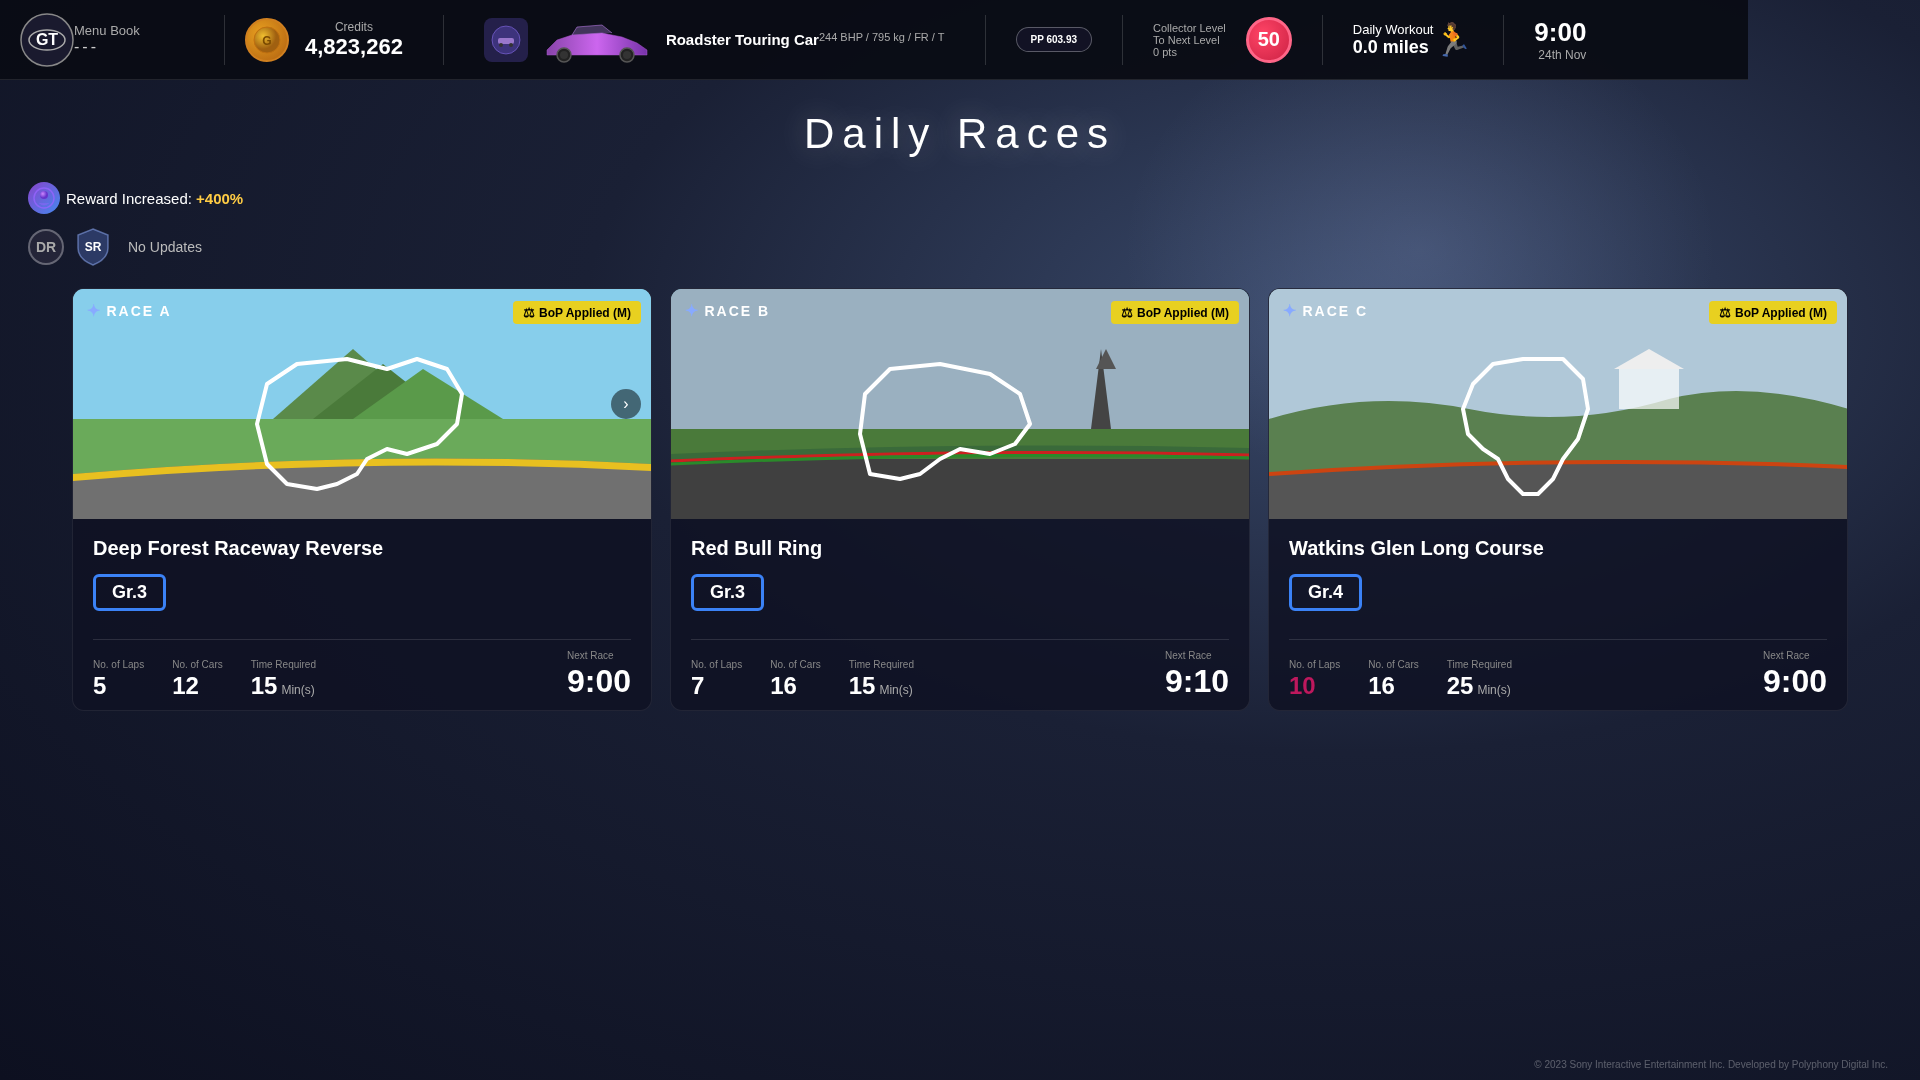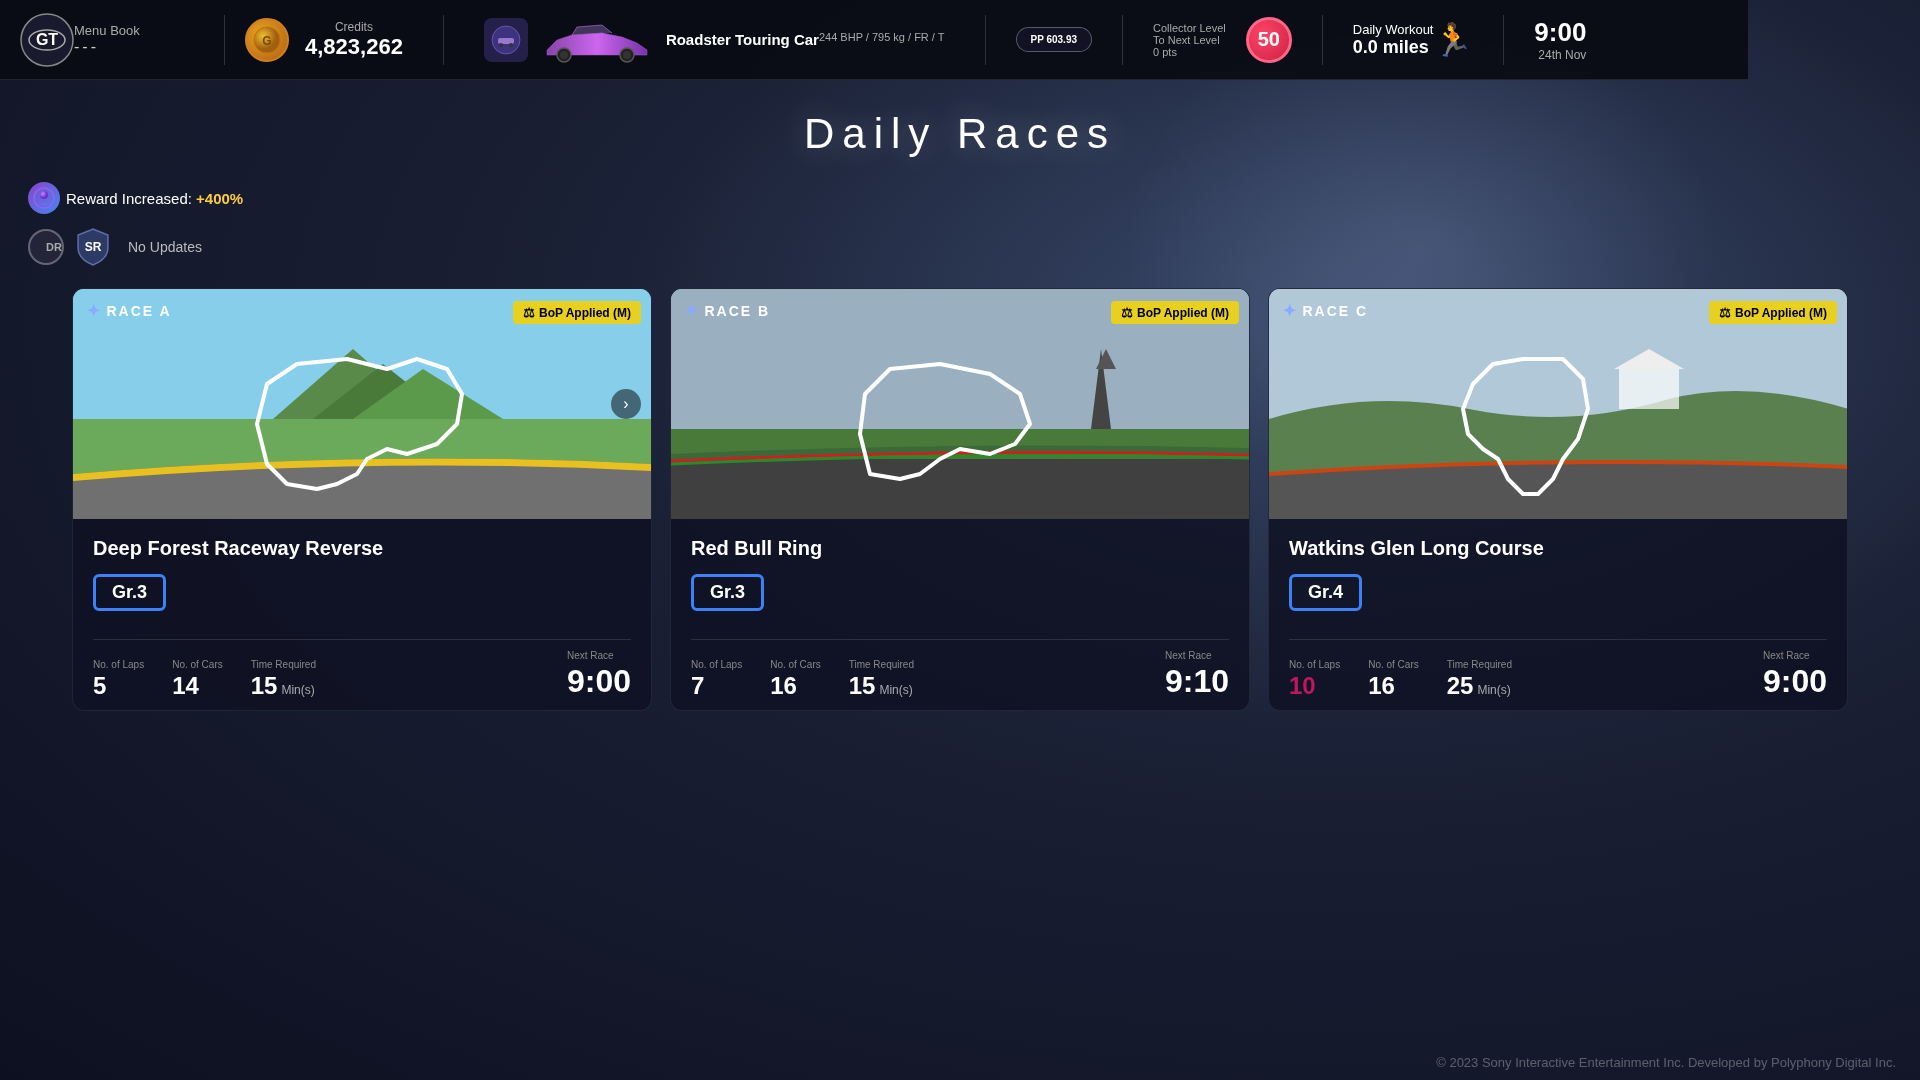--- a/index.html
+++ b/index.html
@@ -190,22 +190,22 @@
       margin-bottom: 20px;
     }
     .dr-badge {
       width: 36px;
       height: 36px;
       border-radius: 50%;
       background: rgba(40,40,60,0.8);
       border: 2px solid rgba(255,255,255,0.3);
       display: flex;
       align-items: center;
-      justify-content: flex-end;
-      font-size: 11px;
+      justify-content: center;
+      font-size: 14px;
       font-weight: bold;
       color: #aaa;
     }
 
     
     .race-cards-container {
       display: flex;
       gap: 18px;
       justify-content: center;
     }
@@ -361,22 +361,22 @@
     .next-race-time {
       font-size: 32px;
       font-weight: bold;
       color: #fff;
     }
 
     
     .copyright {
       position: absolute;
       bottom: 10px;
-      right: 24px;
-      font-size: 13px;
+      right: 32px;
+      font-size: 10px;
       color: rgba(255,255,255,0.3);
     }
 
     
     .gt-logo-svg {
       width: 54px;
       height: 54px;
     }
   </style>
 </head>
@@ -561,21 +561,21 @@
         <div class="track-name">Deep Forest Raceway Reverse</div>
         <div class="gr-badge">Gr.3</div>
         <div class="race-stats-divider"></div>
         <div class="race-stats-row">
           <div class="stat-group">
             <span class="stat-label">No. of Laps</span>
             <span class="stat-value">5</span>
           </div>
           <div class="stat-group">
             <span class="stat-label">No. of Cars</span>
-            <span class="stat-value">14</span>
+            <span class="stat-value">12</span>
           </div>
           <div class="stat-group">
             <span class="stat-label">Time Required</span>
             <div class="stat-value-with-unit">
               <span class="stat-value">15</span>
               <span class="stat-unit">Min(s)</span>
             </div>
           </div>
           <div class="next-race-group">
             <span class="next-race-label">Next Race</span>

